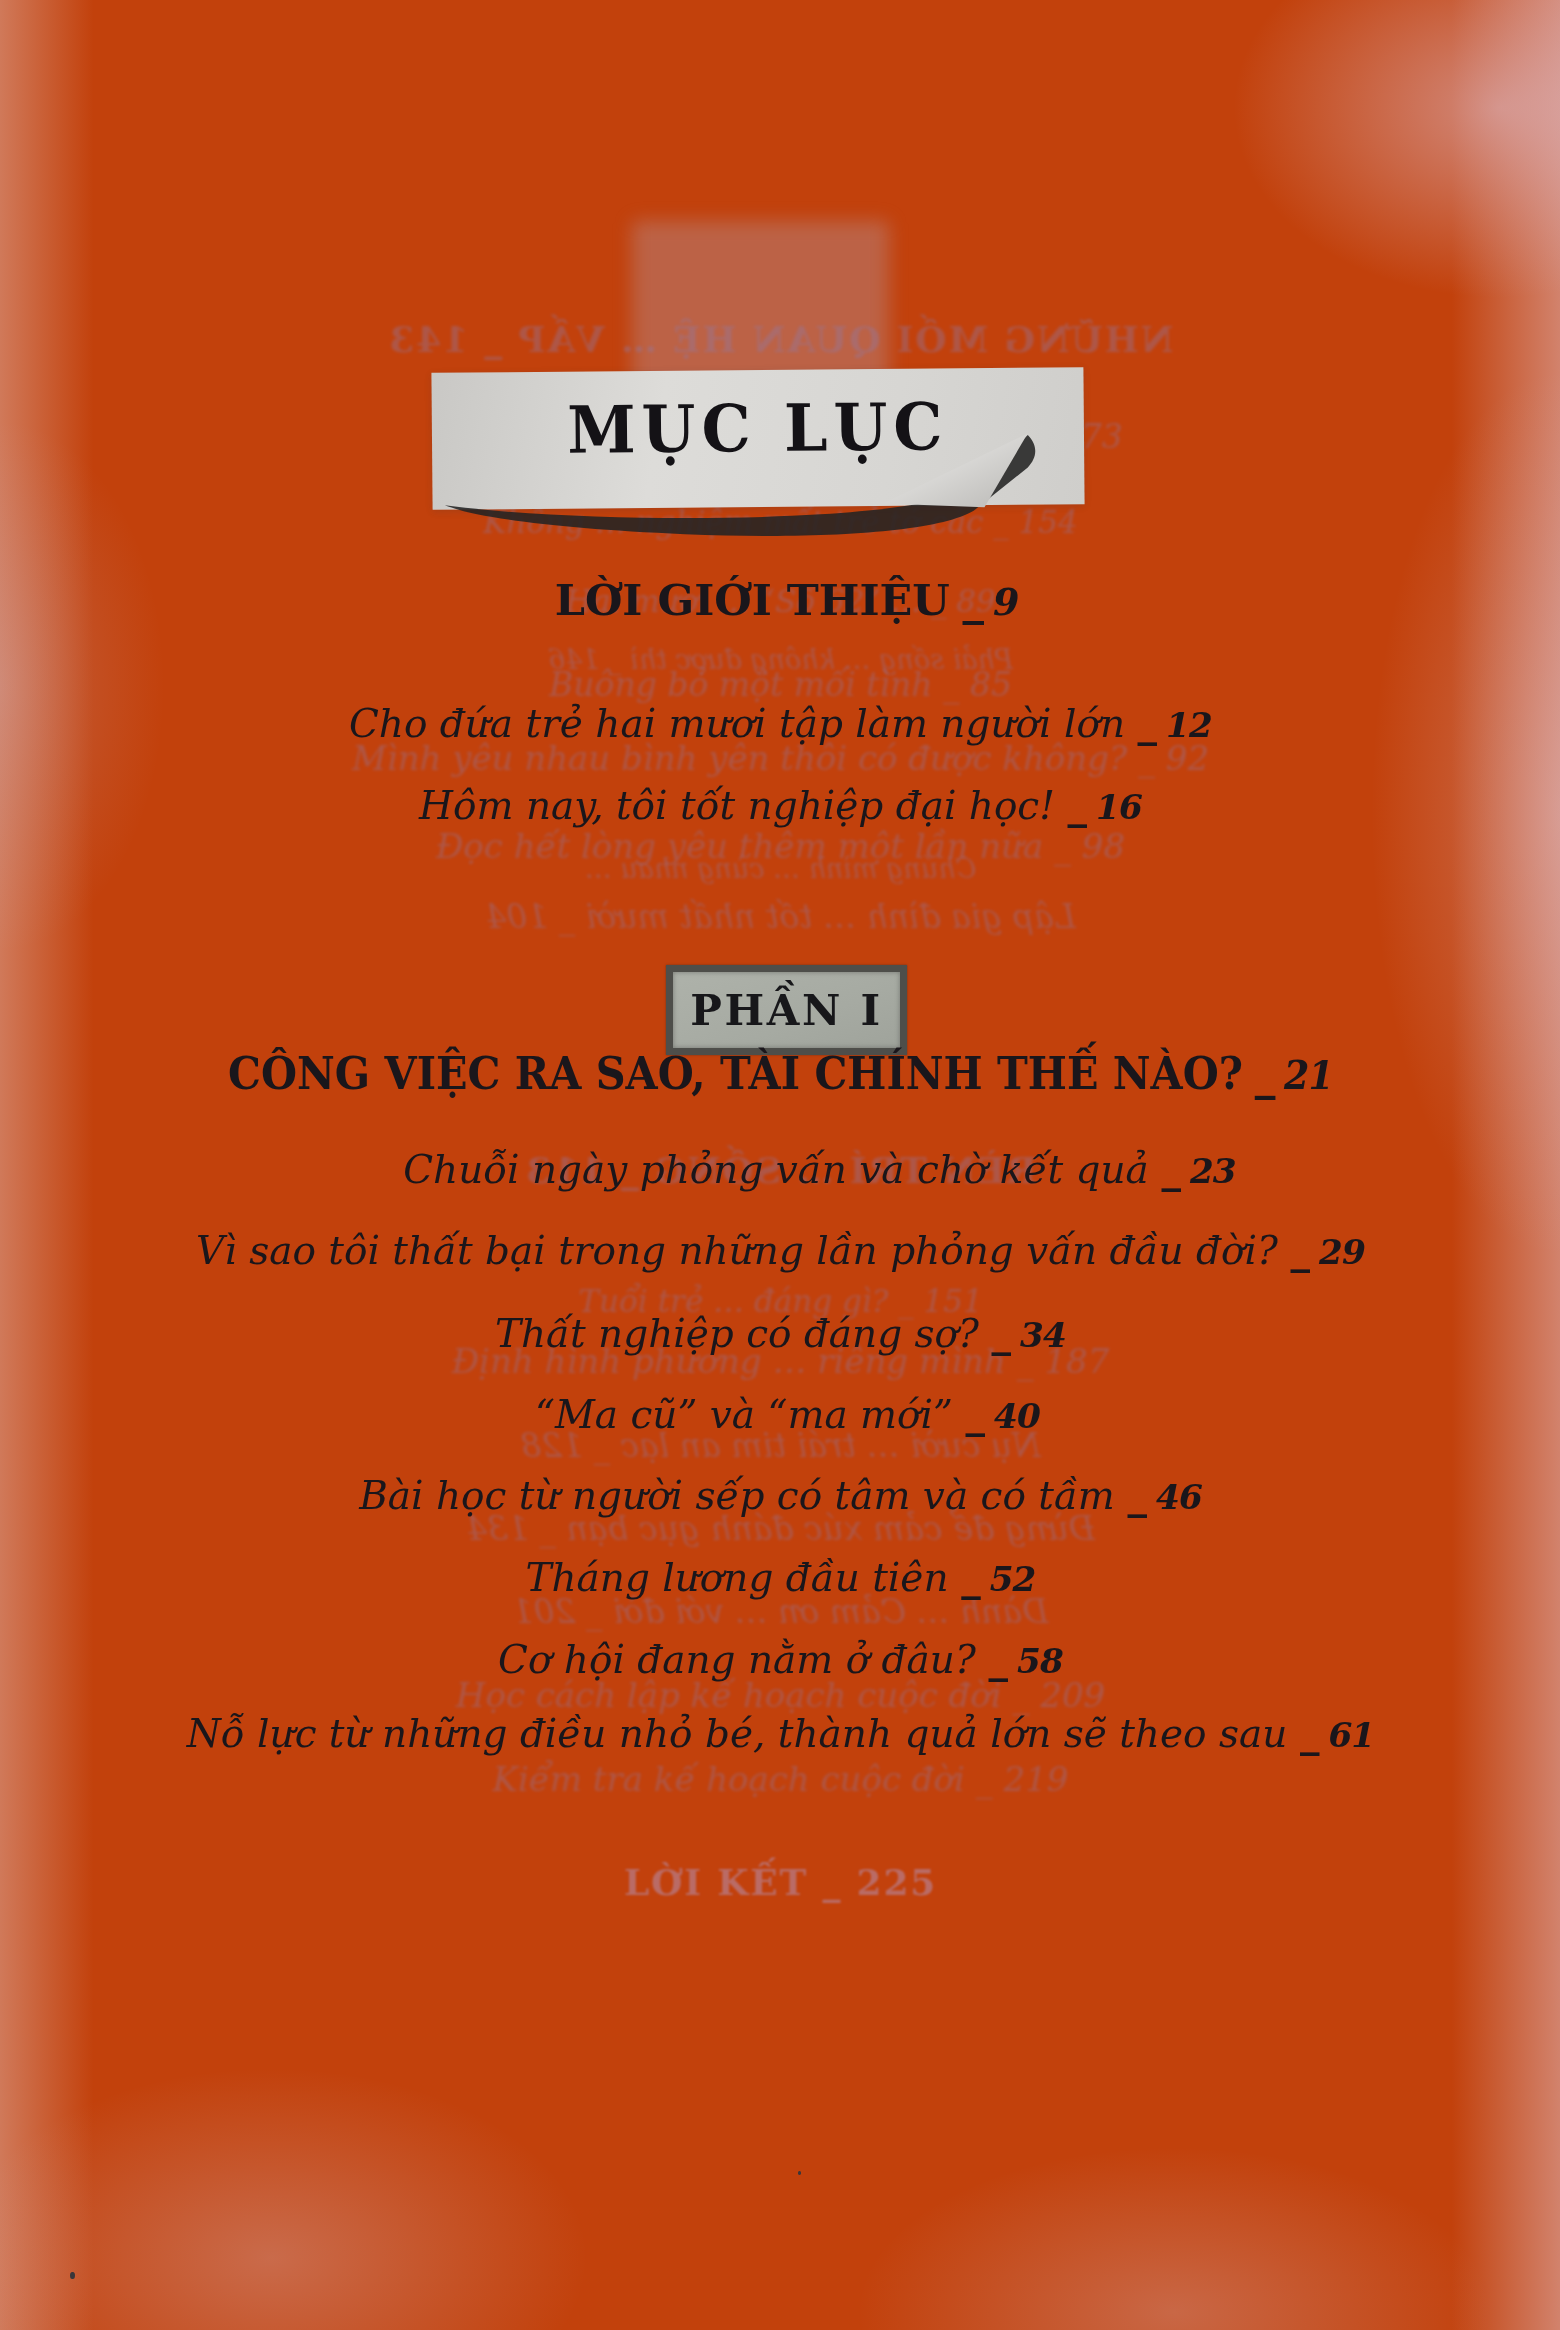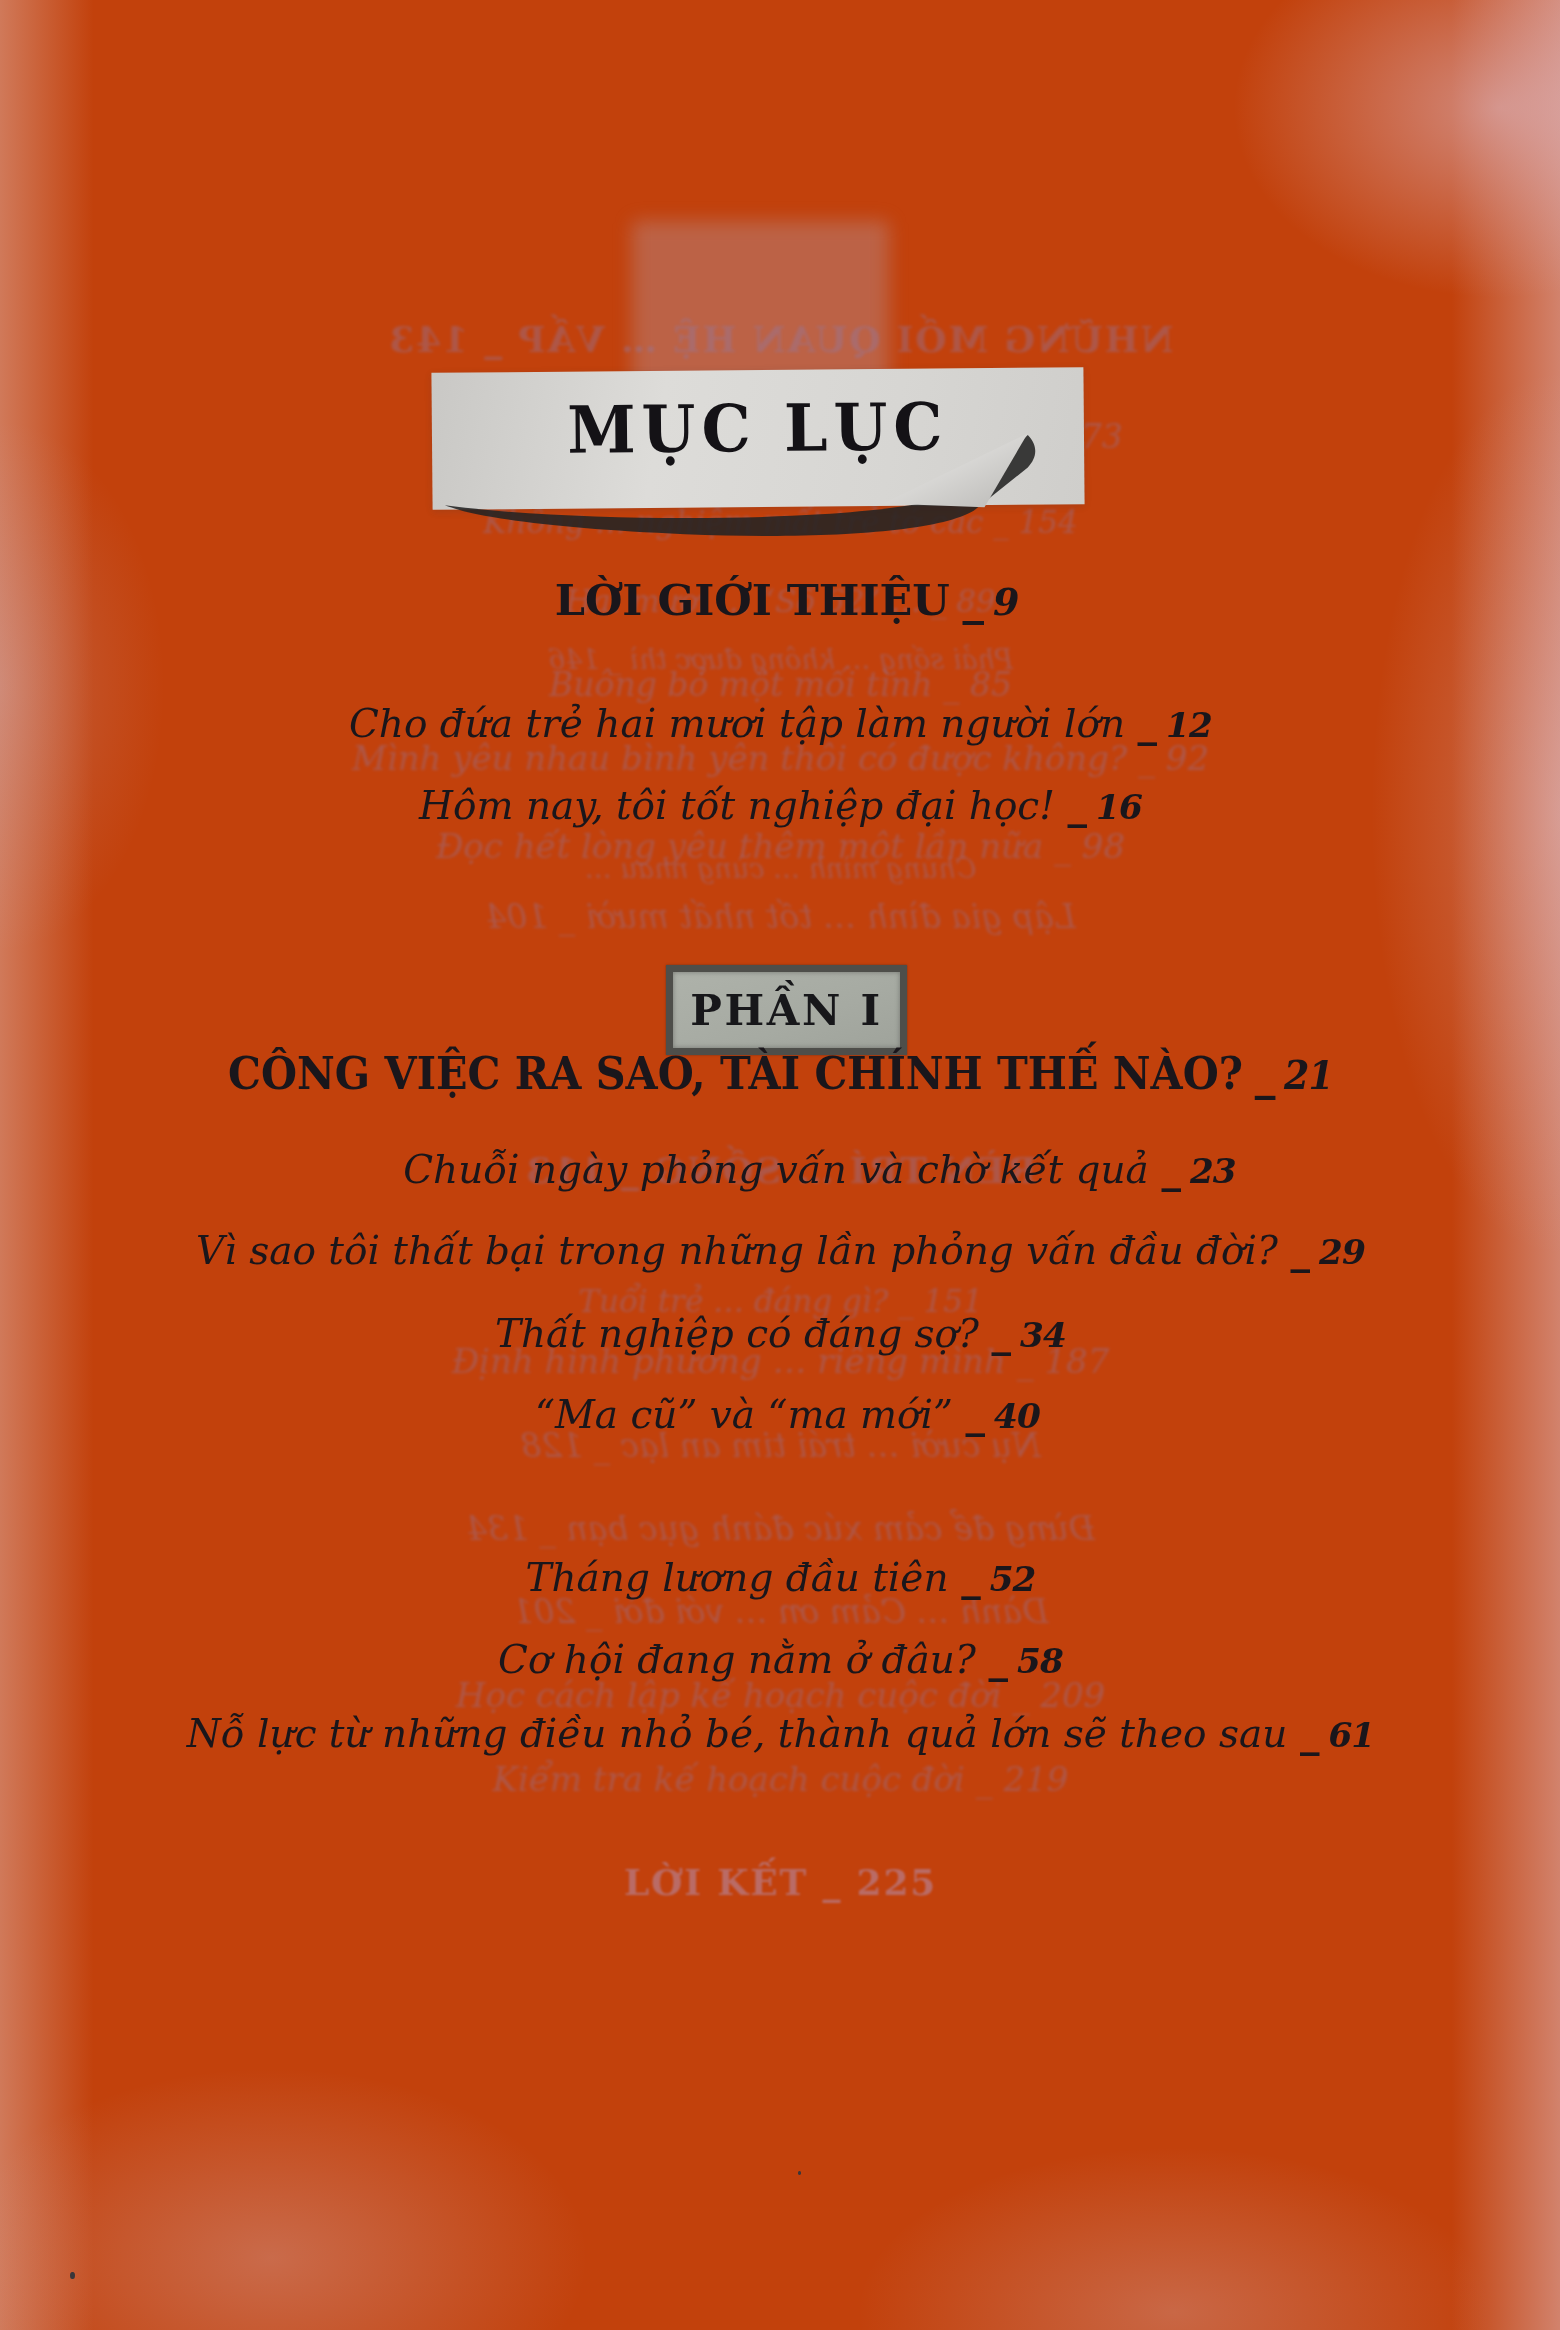--- a/index.html
+++ b/index.html
@@ -135,20 +135,23 @@
   </div>
   <div class="line italic" style="top:1227px;font-size:39px;">
     <span>Vì sao tôi thất bại trong những lần phỏng vấn đầu đời?</span><span class="sep">_</span><span class="num">29</span>
   </div>
   <div class="line italic" style="top:1310px;font-size:39px;">
     <span>Thất nghiệp có đáng sợ?</span><span class="sep">_</span><span class="num">34</span>
   </div>
   <div class="line italic" style="top:1391px;font-size:39px;padding-left:7px;">
     <span>“Ma cũ” và “ma mới”</span><span class="sep">_</span><span class="num">40</span>
   </div>
+  <div class="line italic" style="top:1472px;font-size:39px;">
+    <span>Bài học từ người sếp có tâm và có tầm</span><span class="sep">_</span><span class="num">46</span>
+  </div>
   <div class="line italic" style="top:1554px;font-size:39px;">
     <span>Tháng lương đầu tiên</span><span class="sep">_</span><span class="num">52</span>
   </div>
   <div class="line italic" style="top:1636px;font-size:39px;">
     <span>Cơ hội đang nằm ở đâu?</span><span class="sep">_</span><span class="num">58</span>
   </div>
   <div class="line italic" style="top:1710px;font-size:39px;">
     <span>Nỗ lực từ những điều nhỏ bé, thành quả lớn sẽ theo sau</span><span class="sep">_</span><span class="num">61</span>
   </div>
 

